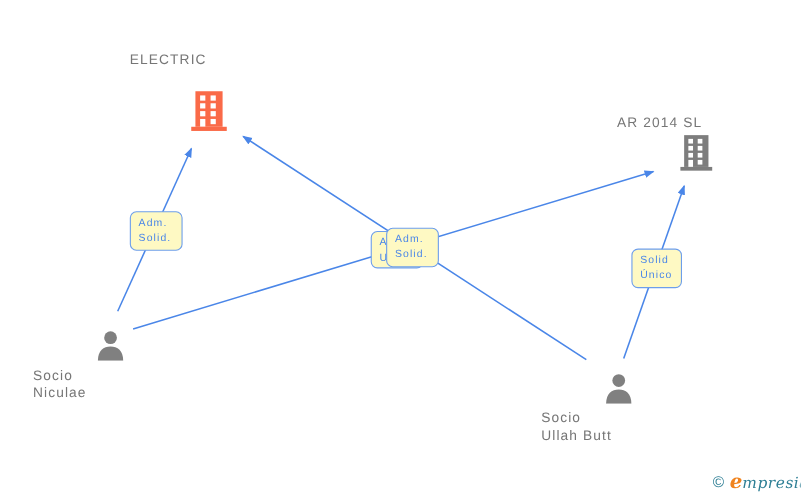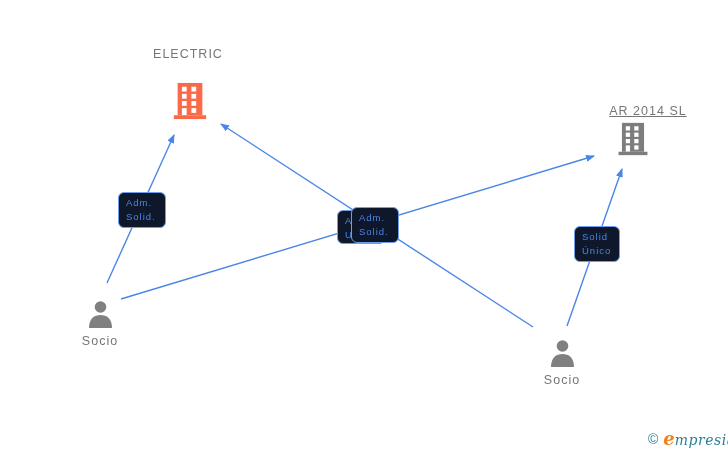--- a/index.html
+++ b/index.html
@@ -6,31 +6,31 @@
   .canvas{
     position:relative;width:728px;height:450px;background:#fff;overflow:hidden;
     font-family:"Liberation Sans",sans-serif;
   }
   svg.edges{position:absolute;left:0;top:0;z-index:0;}
   svg.edges line{stroke:var(--edge-line);stroke-width:1.4;}
   .arrowhead{fill:var(--edge-line);}
 
   
   .edge-label{
-    position:absolute;box-sizing:border-box;background:#0f172a;
+    position:absolute;box-sizing:border-box;background:#fef9c3;
     border:1.5px solid var(--edge-border);border-radius:6px;
     color:var(--edge-text);font-size:9.5px;letter-spacing:1px;
     line-height:14px;padding:3px 3px 2px 7px;white-space:nowrap;overflow:hidden;
   }
   .z1{z-index:1;} .z2{z-index:2;} .z3{z-index:3;}
 
   
   .node{position:absolute;z-index:1;}
   .node-name{
-    position:absolute;width:140px;text-align:center;color:var(--name-text);
+    position:absolute;width:140px;color:var(--name-text);
     font-size:12.5px;letter-spacing:1px;line-height:16px;z-index:1;
   }
   .icon-wrap{position:absolute;z-index:1;line-height:0;}
   .building .body{fill:currentColor;}
   .building .win{fill:#fff;}
   .person-icon path,.person-icon circle{fill:var(--person-icon);}
 
   
   .watermark{
     position:absolute;left:648px;top:428px;z-index:2;white-space:nowrap;
@@ -91,21 +91,21 @@
         <rect class="win" x="11.5" y="20" width="5" height="5"></rect>
         <rect class="win" x="21.5" y="20" width="5" height="5"></rect>
         <rect class="win" x="21.5" y="27.5" width="5" height="5"></rect>
         <rect class="win" x="11.5" y="27.5" width="5" height="7.5"></rect>
         <rect class="body" x="3" y="35" width="34" height="4"></rect>
       </svg>
     </div>
   </div>
 
   <div class="node">
-    <div class="node-name" style="left:578px;top:103px;text-decoration:underline;">
+    <div class="node-name" style="left:561px;top:103px;">
       <div>AR 2014 SL</div>
     </div>
     <div class="icon-wrap" style="left:616px;top:122px;color:var(--company-gray);">
       <svg class="building" width="34" height="34" viewBox="0 0 40 40">
         <rect class="body" x="7" y="1" width="26" height="34"></rect>
         <rect class="win" x="11.5" y="5" width="5" height="5"></rect>
         <rect class="win" x="21.5" y="5" width="5" height="5"></rect>
         <rect class="win" x="11.5" y="12.5" width="5" height="5"></rect>
         <rect class="win" x="21.5" y="12.5" width="5" height="5"></rect>
         <rect class="win" x="11.5" y="20" width="5" height="5"></rect>
@@ -119,32 +119,34 @@
 
   <div class="node">
     <div class="icon-wrap" style="left:87px;top:300px;">
       <svg class="person-icon" width="27" height="28" viewBox="0 0 27 28">
         <circle cx="13.5" cy="7" r="5.8"></circle>
         <path d="M2,28 C2,18.5 7.2,15 13.5,15 C19.8,15 25,18.5 25,28 Z"></path>
       </svg>
     </div>
     <div class="node-name" style="left:30px;top:333px;">
       <div>Socio</div>
+      <div>Niculae</div>
     </div>
   </div>
 
   <div class="node">
     <div class="icon-wrap" style="left:549px;top:339px;">
       <svg class="person-icon" width="27" height="28" viewBox="0 0 27 28">
         <circle cx="13.5" cy="7" r="5.8"></circle>
         <path d="M2,28 C2,18.5 7.2,15 13.5,15 C19.8,15 25,18.5 25,28 Z"></path>
       </svg>
     </div>
     <div class="node-name" style="left:492px;top:372px;">
       <div>Socio</div>
+      <div>Ullah Butt</div>
     </div>
   </div>
 
   <div class="watermark">
     <span class="wm-copy">©</span><span class="wm-e">e</span><span class="wm-rest">mpresia</span>
   </div>
 
 </div>
 
 </body></html>

